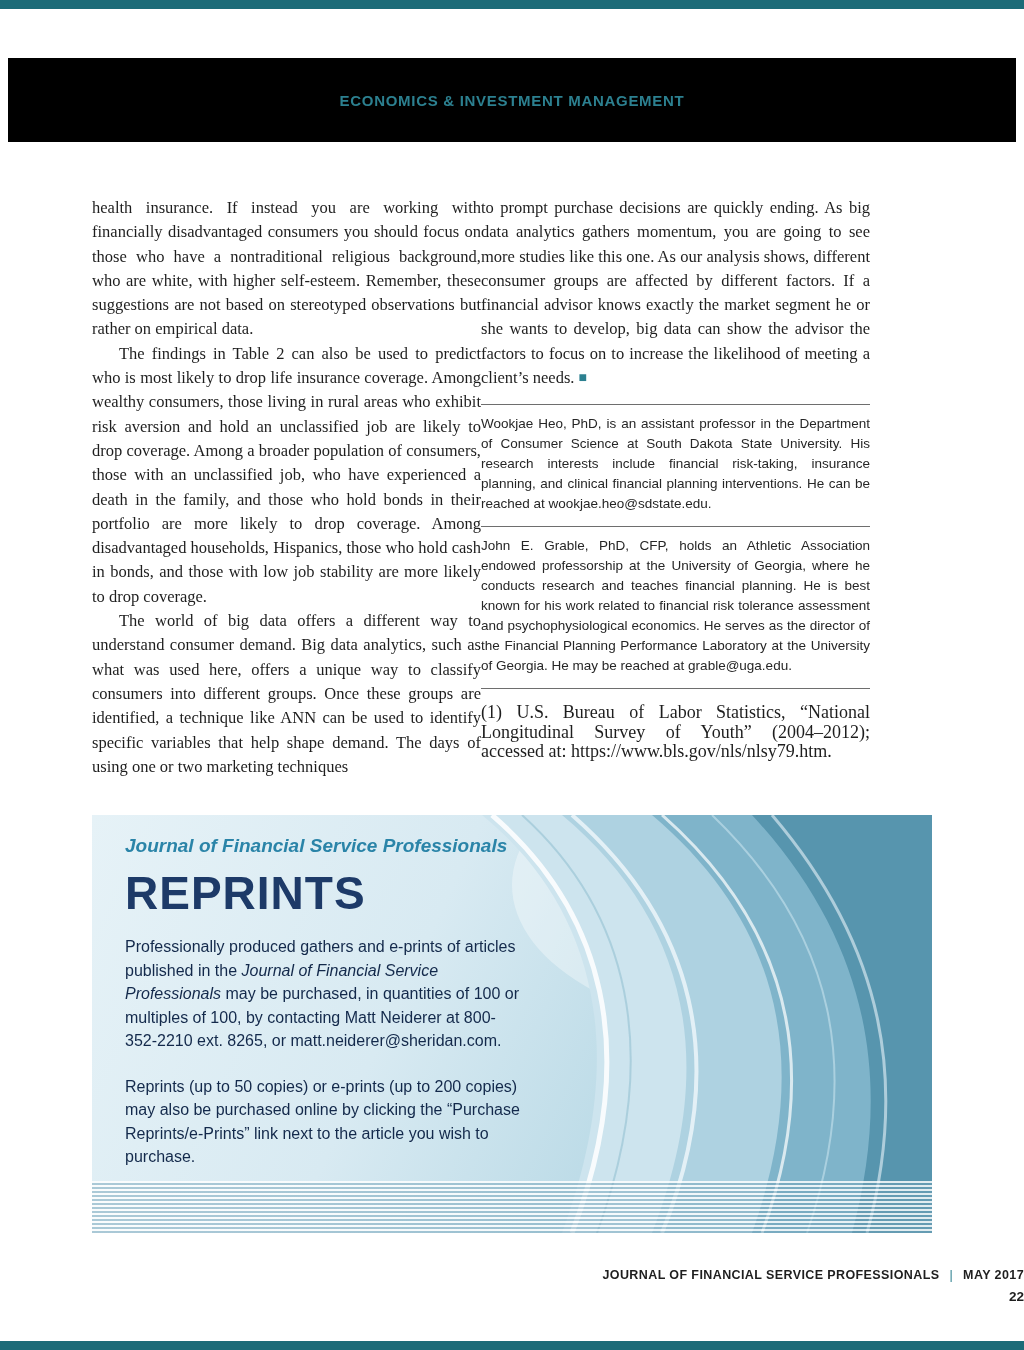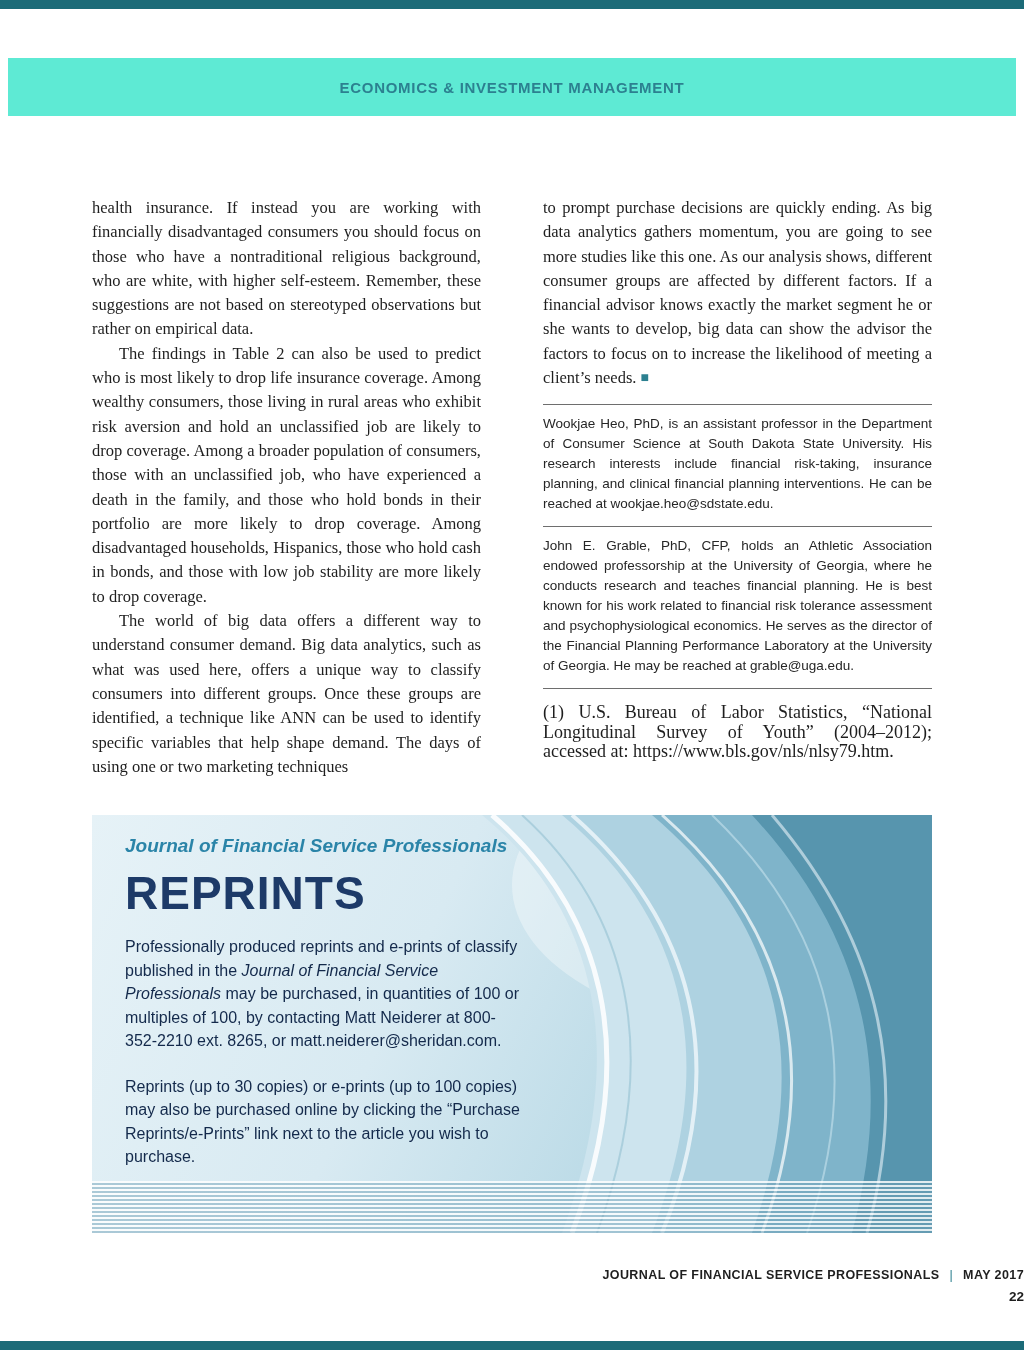--- a/index.html
+++ b/index.html
@@ -5,31 +5,31 @@
   html,body { margin:0; padding:0; background:#ffffff; }
   .page {
     position:relative; width:1024px; height:1350px; background:#ffffff;
     overflow:hidden; font-family:"Liberation Serif", serif;
   }
   .accent-bar { position:absolute; left:0; right:0; height:9px; background:#1c6b78; }
   .accent-bar.top { top:0; }
   .accent-bar.bottom { bottom:0; }
 
   .header-band {
-    position:absolute; top:58px; left:8px; right:8px; height:58px;
-    background:#5eead4; display:flex; align-items:center; justify-content:center;
+    position:absolute; top:58px; left:8px; right:8px; height:84px;
+    background:#000000; display:flex; align-items:center; justify-content:center;
   }
   .section-title {
     font-family:"Liberation Sans", sans-serif; font-weight:bold;
     font-size:15px; letter-spacing:0.7px; color:#2c8090;
   }
 
   .columns {
     position:absolute; top:196px; left:92px; width:840px;
-    display:flex; gap:62px;
+    display:flex; 
   }
   .col { width:389px; }
   .body-p {
     margin:0; font-size:16.5px; line-height:24.3px; text-align:justify;
     color:#1e1e1e;
   }
   .indent { text-indent:27px; }
   .endmark { color:#2c8090; font-size:14px; vertical-align:1px; }
 
   .bio-block { margin-top:14px; }
@@ -126,22 +126,22 @@
       <path d="M570,0 C700,115 730,255 670,418" fill="none" stroke="#ffffff" stroke-width="3" opacity="0.7"></path>
       <path d="M680,0 C795,135 815,272 775,418" fill="none" stroke="#e8f4f8" stroke-width="3" opacity="0.6"></path>
       <path d="M430,0 C535,95 572,235 505,418" fill="none" stroke="#9cc6d6" stroke-width="2" opacity="0.7"></path>
       <path d="M620,0 C745,120 770,258 715,418" fill="none" stroke="#bcdce8" stroke-width="2" opacity="0.7"></path>
     </svg>
     <div class="page-edges"></div>
 
     <div class="ad-text">
       <div class="ad-journal">Journal of Financial Service Professionals</div>
       <div class="ad-headline">REPRINTS</div>
-      <p class="ad-p"><span>Professionally produced reprints and e-prints of classify published in the </span><em>Journal of Financial Service Professionals</em><span> may be purchased, in quantities of 100 or multiples of 100, by contacting Matt Neiderer at 800-352-2210 ext. 8265, or matt.neiderer@sheridan.com.</span></p>
-      <p class="ad-p">Reprints (up to 30 copies) or e-prints (up to 100 copies) may also be purchased online by clicking the “Purchase Reprints/e-Prints” link next to the article you wish to purchase.</p>
+      <p class="ad-p"><span>Professionally produced gathers and e-prints of articles published in the </span><em>Journal of Financial Service Professionals</em><span> may be purchased, in quantities of 100 or multiples of 100, by contacting Matt Neiderer at 800-352-2210 ext. 8265, or matt.neiderer@sheridan.com.</span></p>
+      <p class="ad-p">Reprints (up to 50 copies) or e-prints (up to 200 copies) may also be purchased online by clicking the “Purchase Reprints/e-Prints” link next to the article you wish to purchase.</p>
     </div>
   </div>
 
   <div class="footer">
     <div class="footer-line">
       <span>JOURNAL OF FINANCIAL SERVICE PROFESSIONALS</span><span class="footer-sep">|</span><span>MAY 2017</span>
     </div>
     <div class="footer-page">22</div>
   </div>
 

